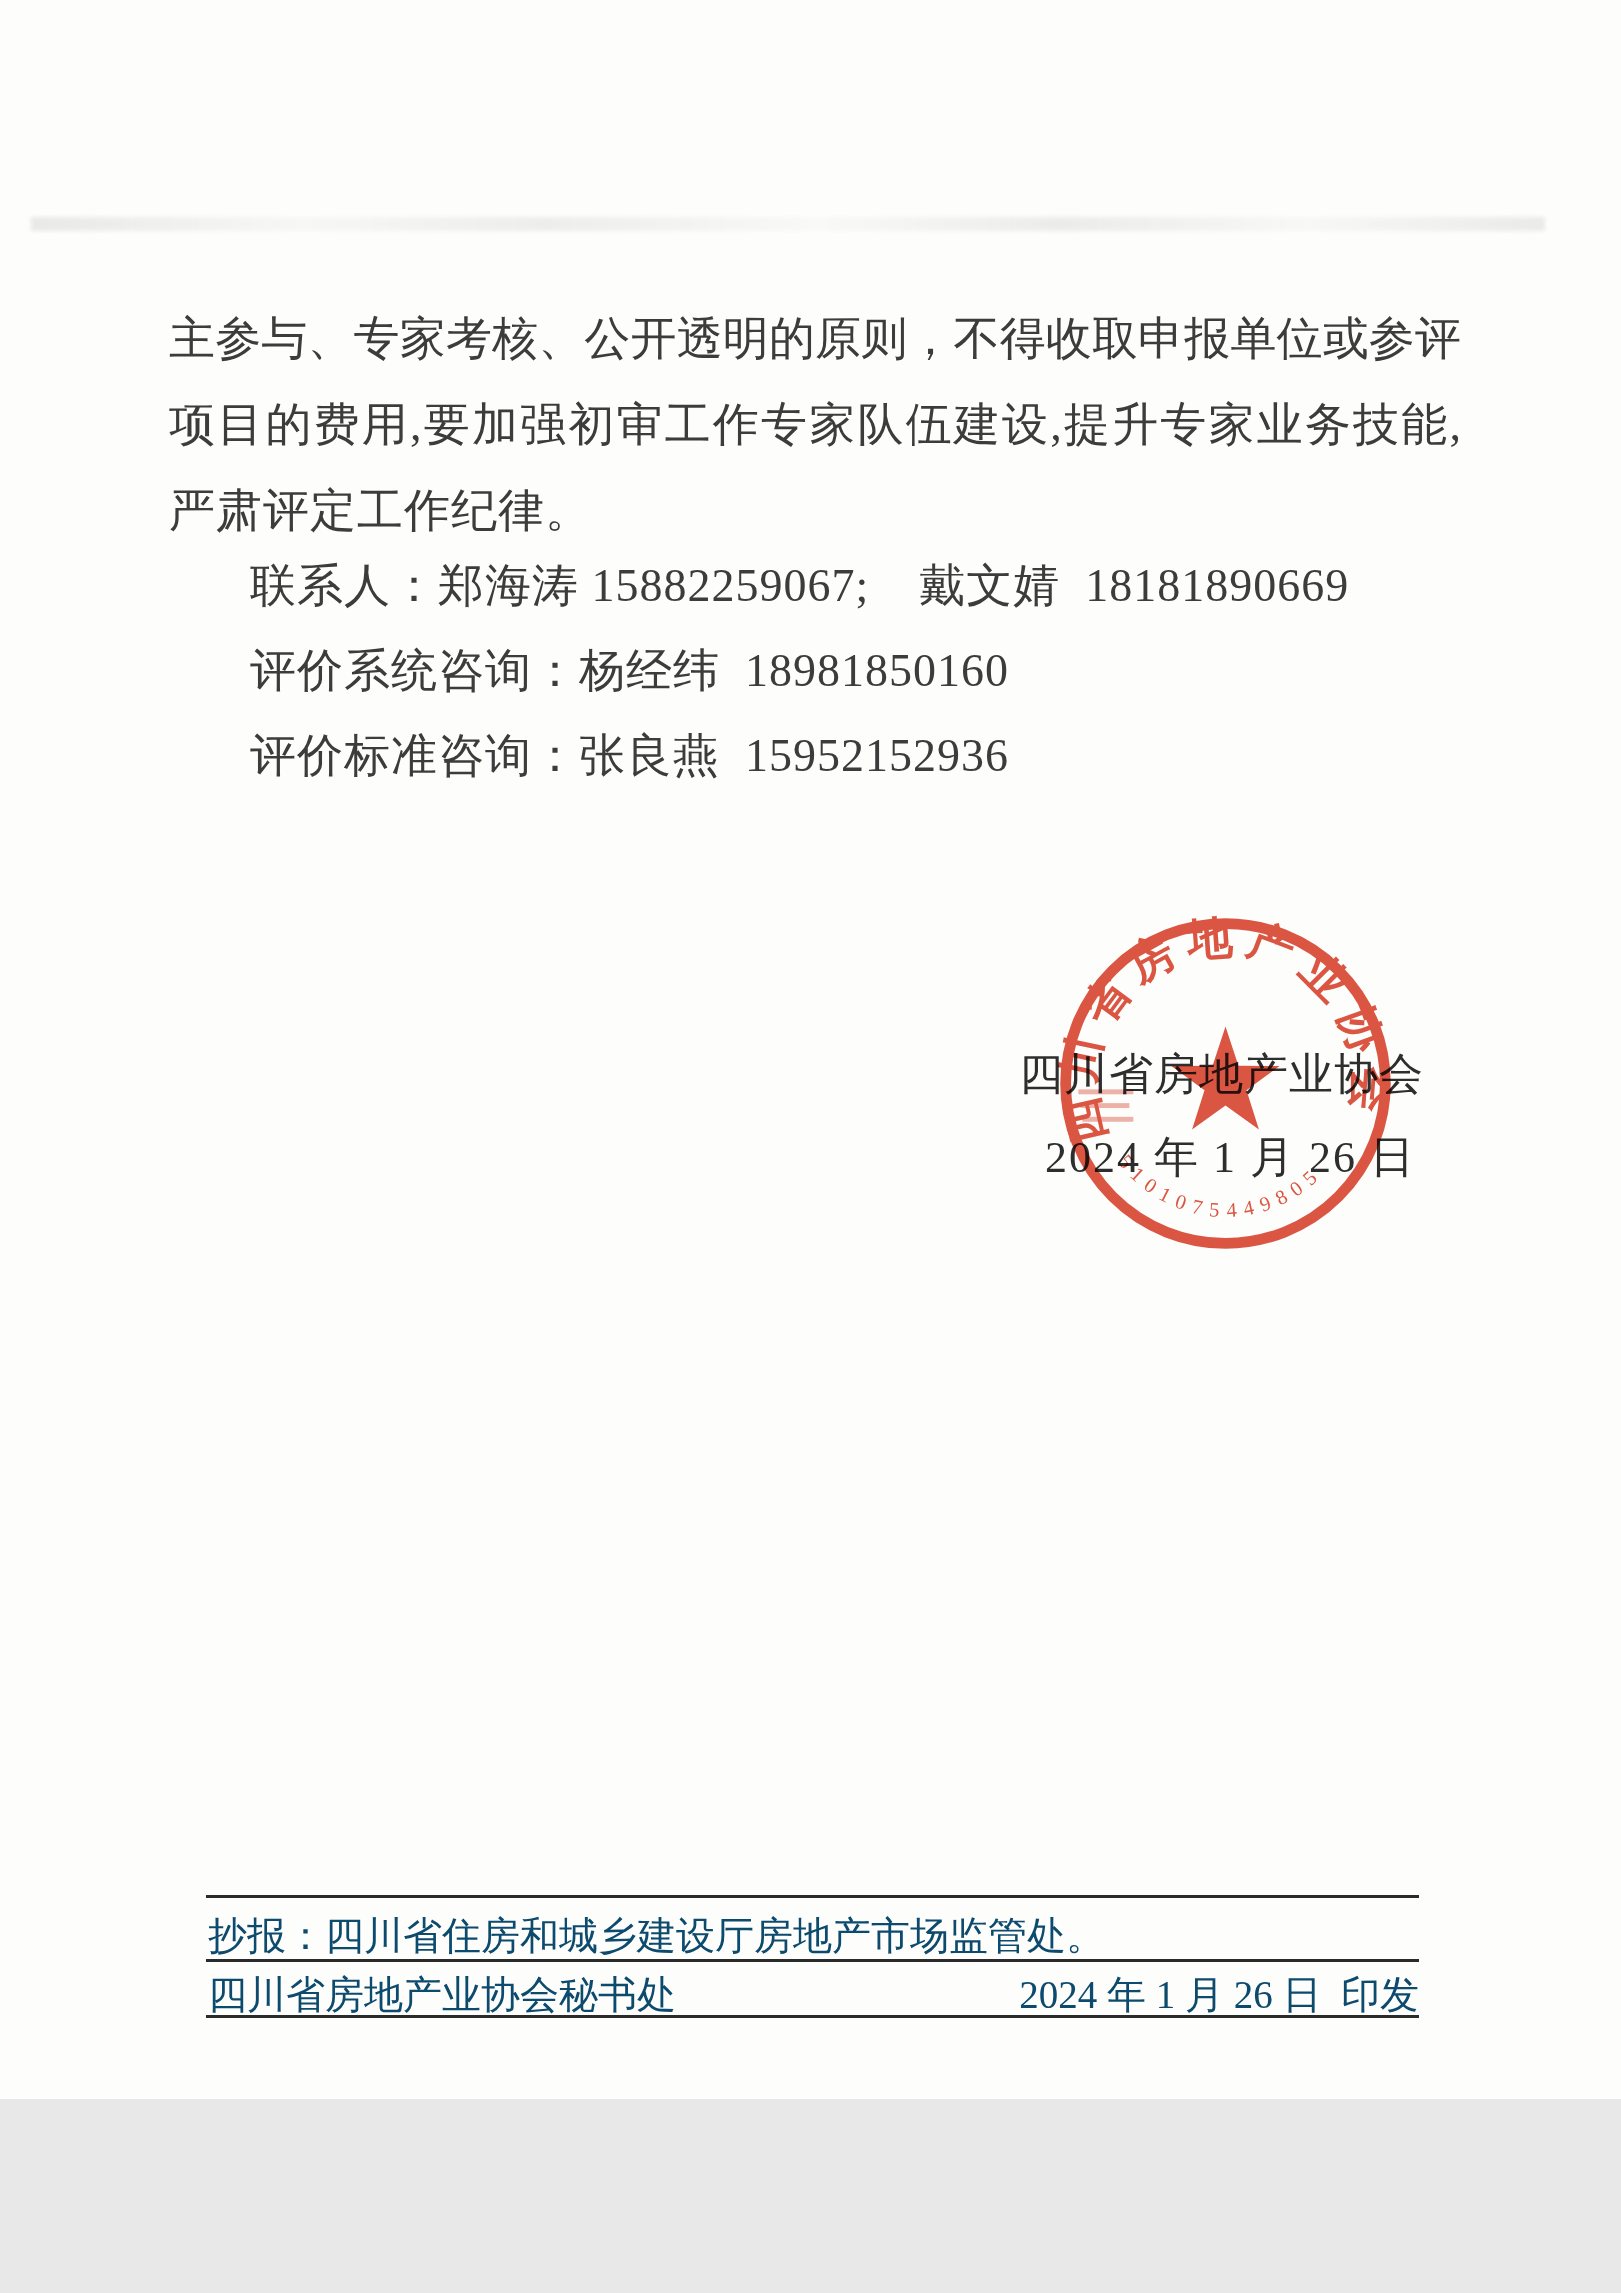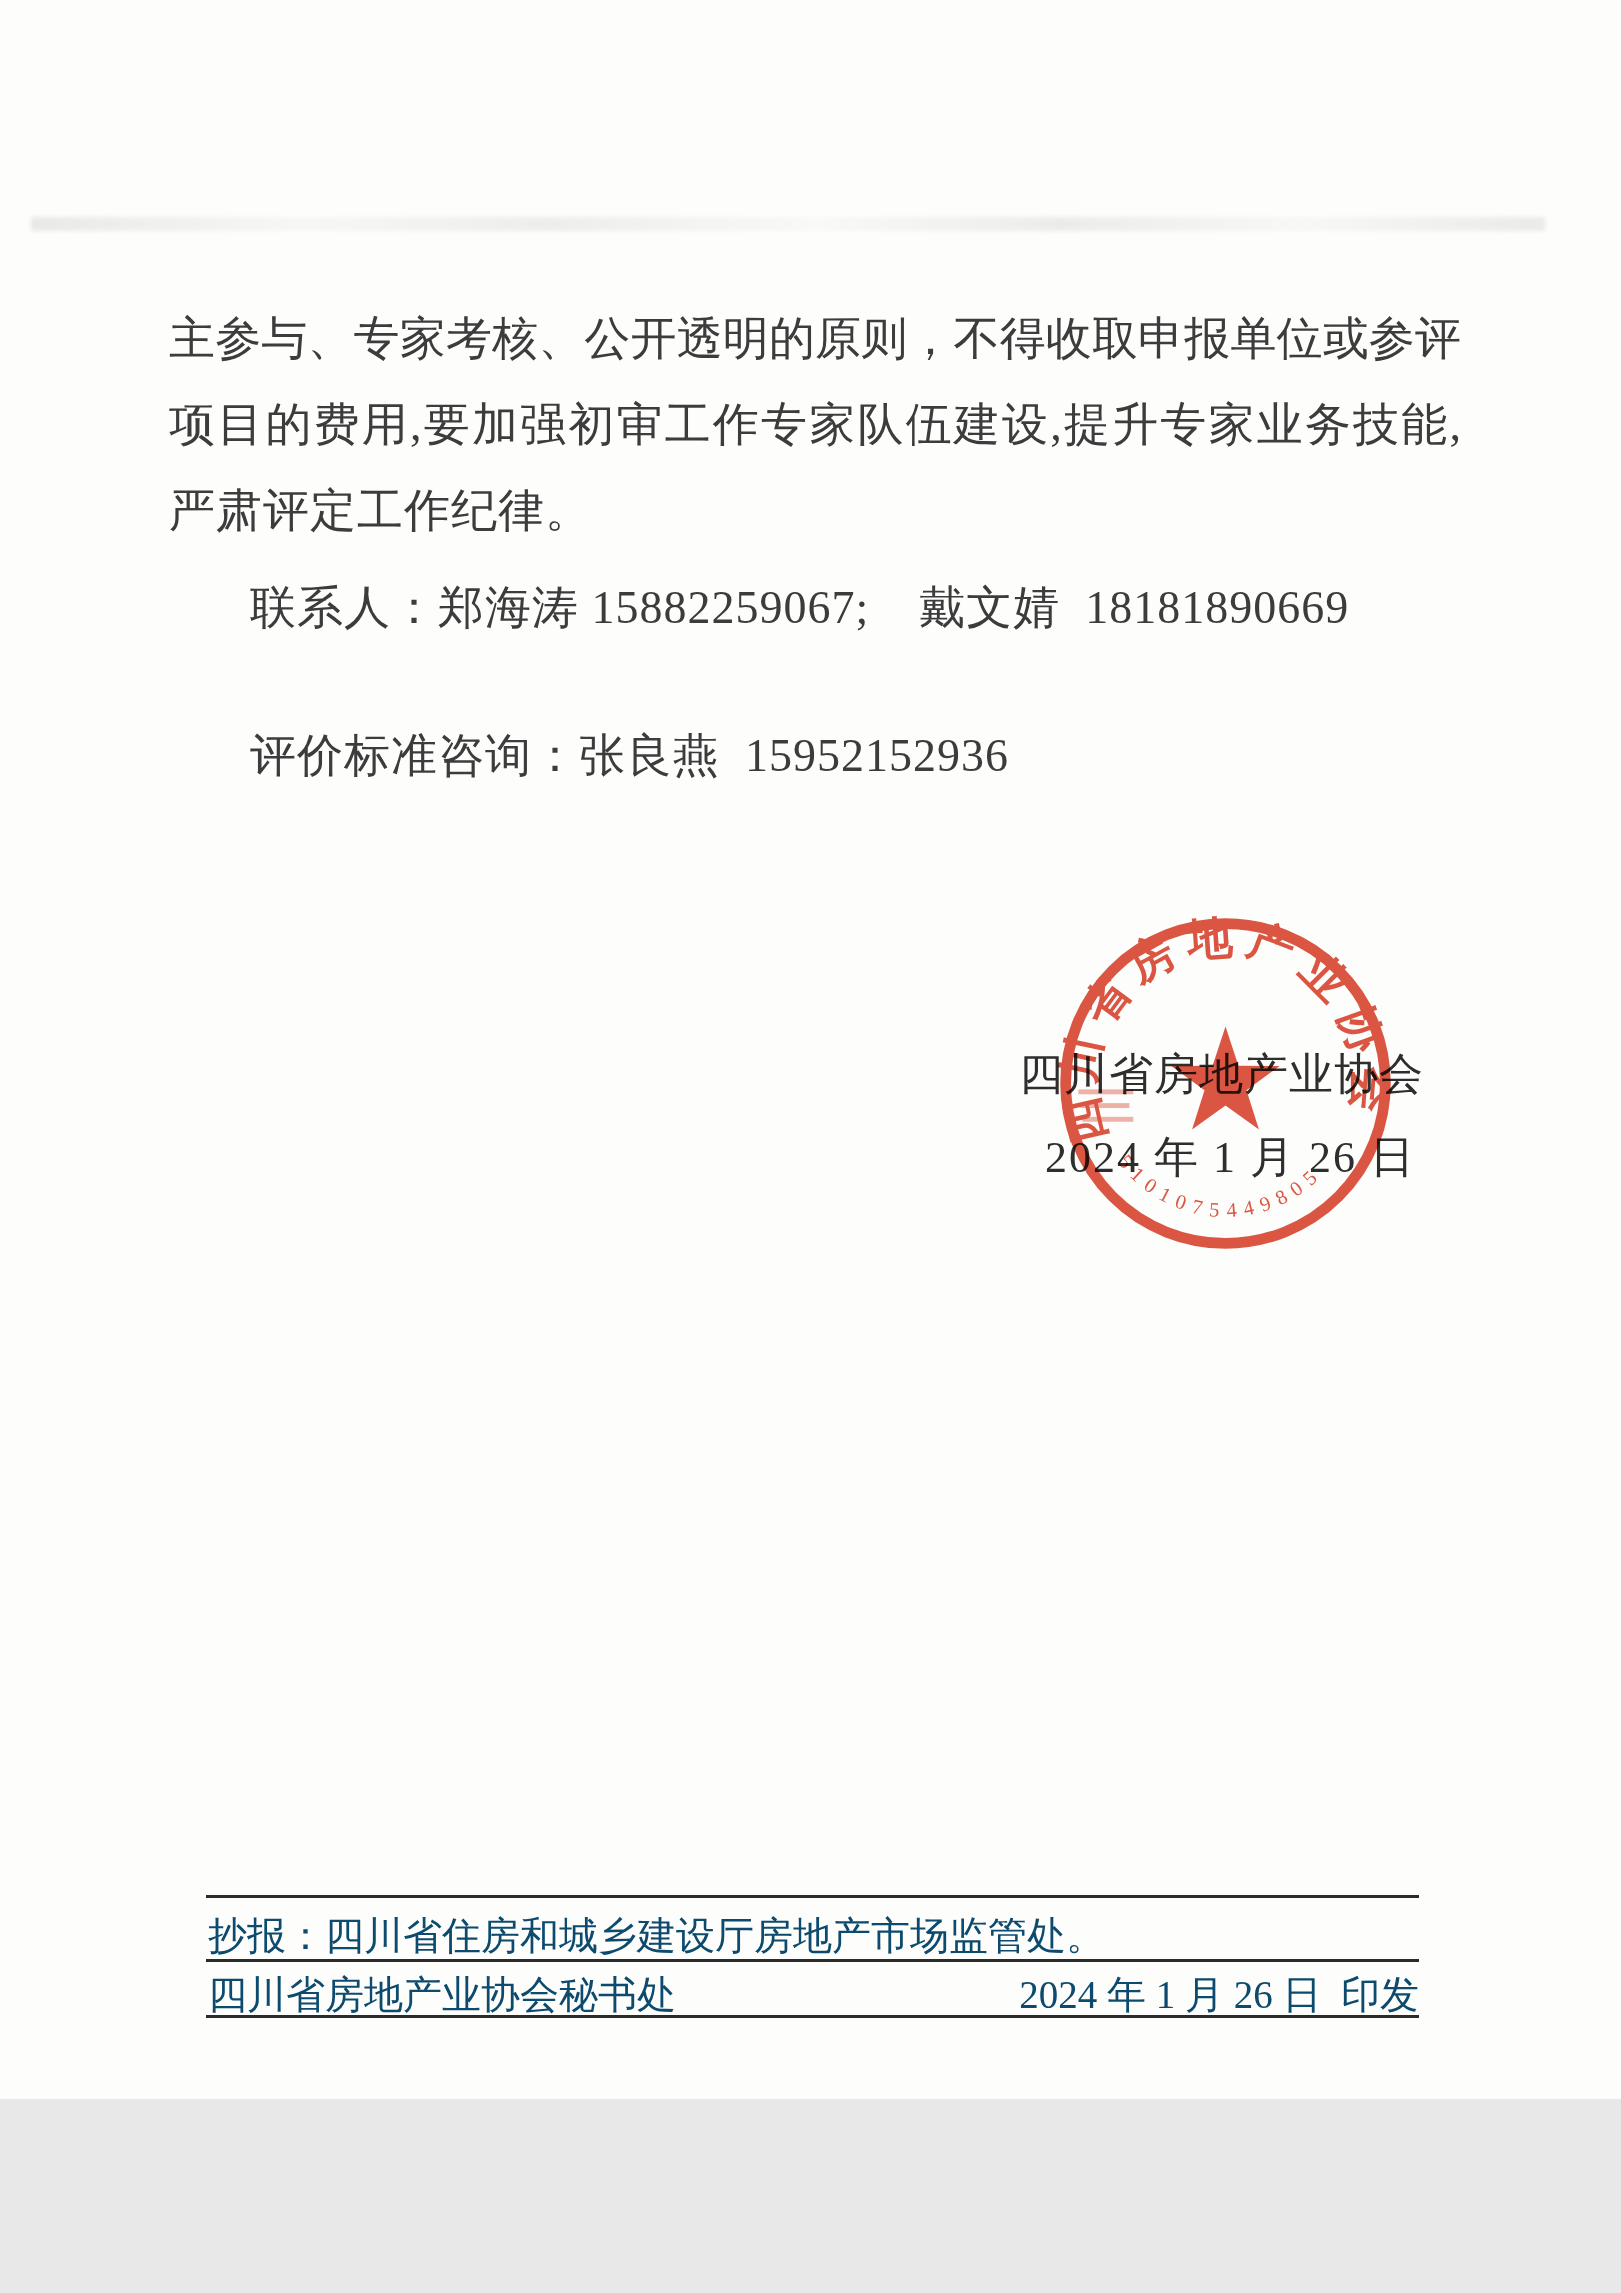--- a/index.html
+++ b/index.html
@@ -62,21 +62,22 @@
 <body>
 
 <div class="page">
 
   <div class="scan-band"></div>
 
   <div class="line justify" style="top:310px">主参与、专家考核、公开透明的原则，不得收取申报单位或参评</div>
   <div class="line justify" style="top:396px">项目的费用,要加强初审工作专家队伍建设,提升专家业务技能,</div>
   <div class="line" style="top:482px">严肃评定工作纪律。</div>
 
-  <div class="line indent" style="top:579px">联系人：郑海涛 15882259067;    戴文婧  18181890669</div>
+  <div class="line indent" style="top:557px">联系人：郑海涛 15882259067;    戴文婧  18181890669</div>
+  <div class="line indent" style="top:642px">评价系统咨询：杨经纬  18981850160</div>
   <div class="line indent" style="top:727px">评价标准咨询：张良燕  15952152936</div>
 
 
   <div class="sig" style="left:1019px; top:1045px">四川省房地产业协会</div>
   <div class="sig" style="left:1045px; top:1128px; letter-spacing:2px">2024 年 1 月 26 日</div>
 
   <svg class="seal-svg" viewBox="-182 -182 364 364">
     <defs>
       <path id="arcTop" d="M -120 56 A 132.5 132.5 0 1 1 120 56" fill="none"></path>
       <path id="arcBottom" d="M -110 80 A 136 136 0 0 0 110 80" fill="none"></path>

